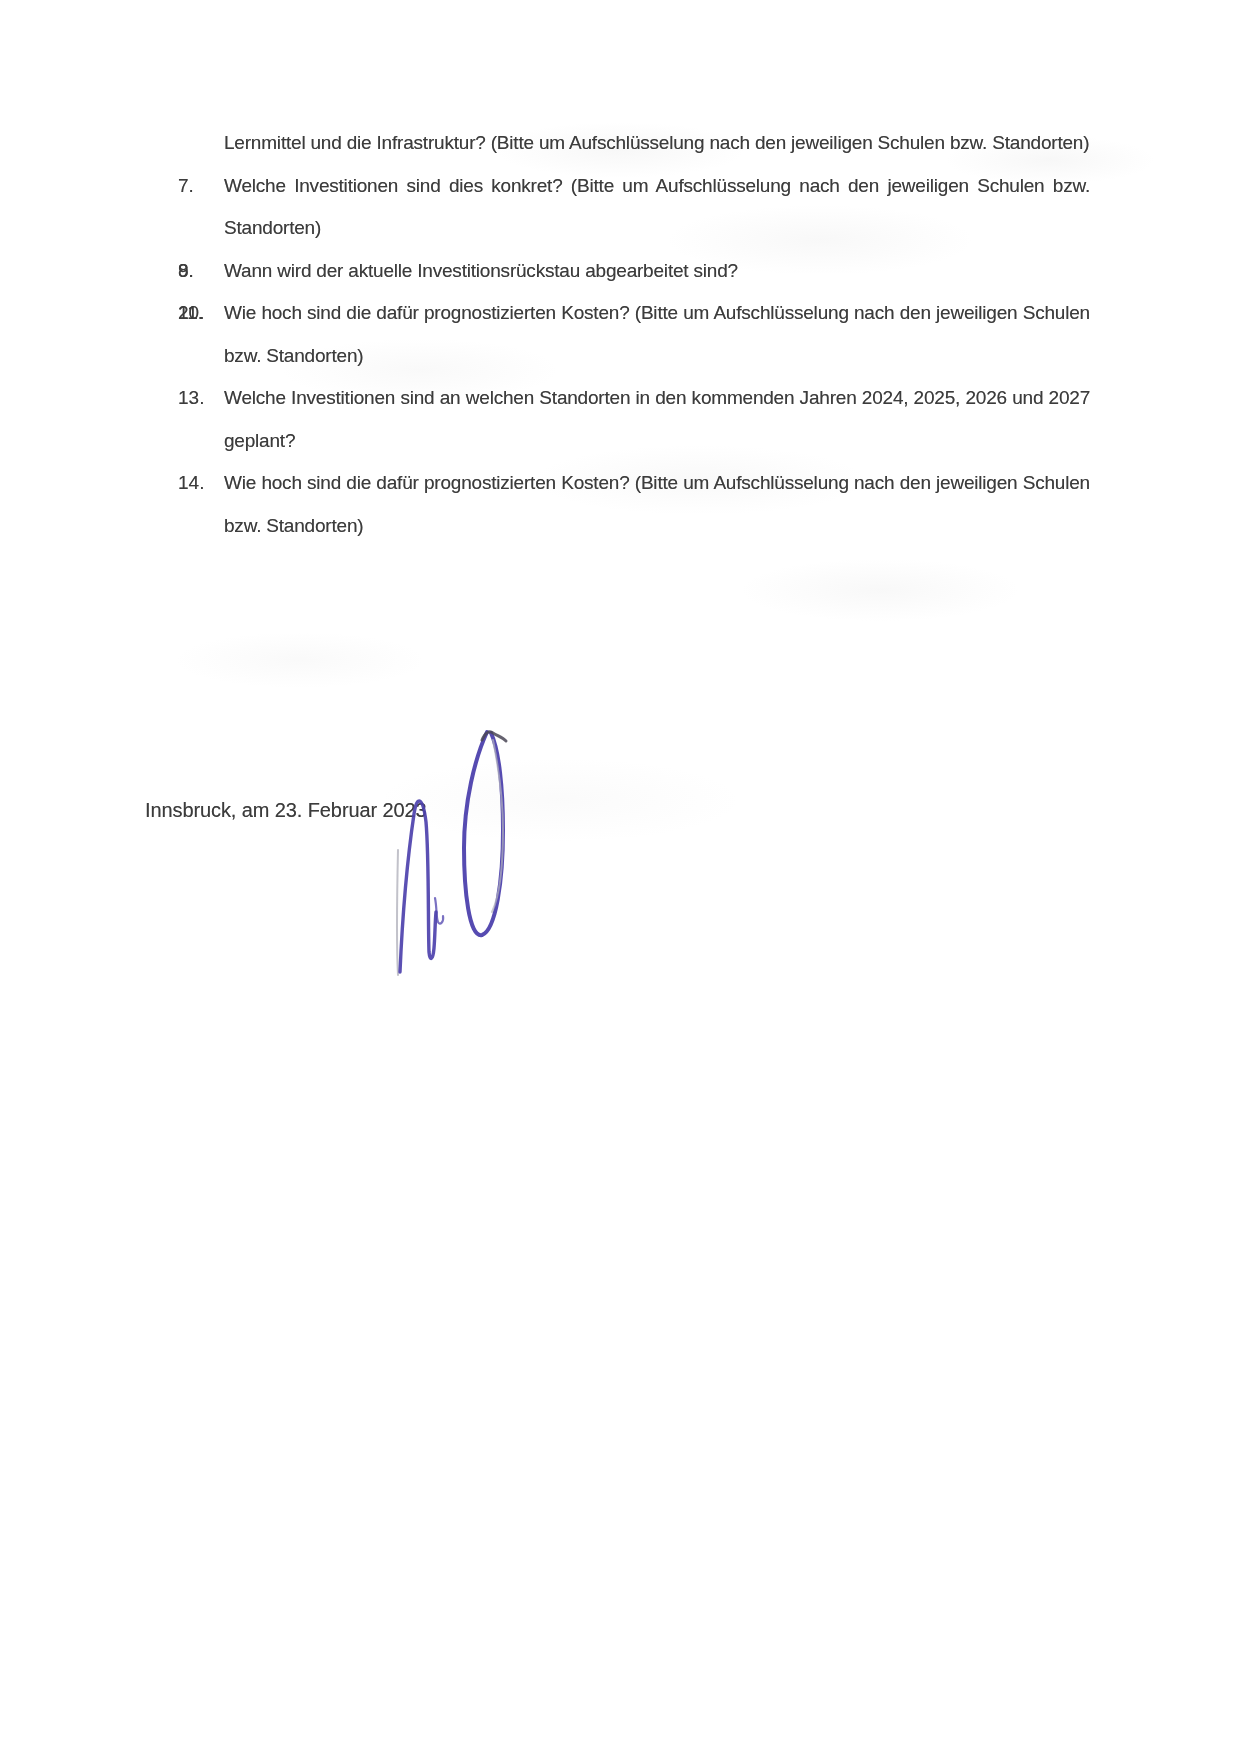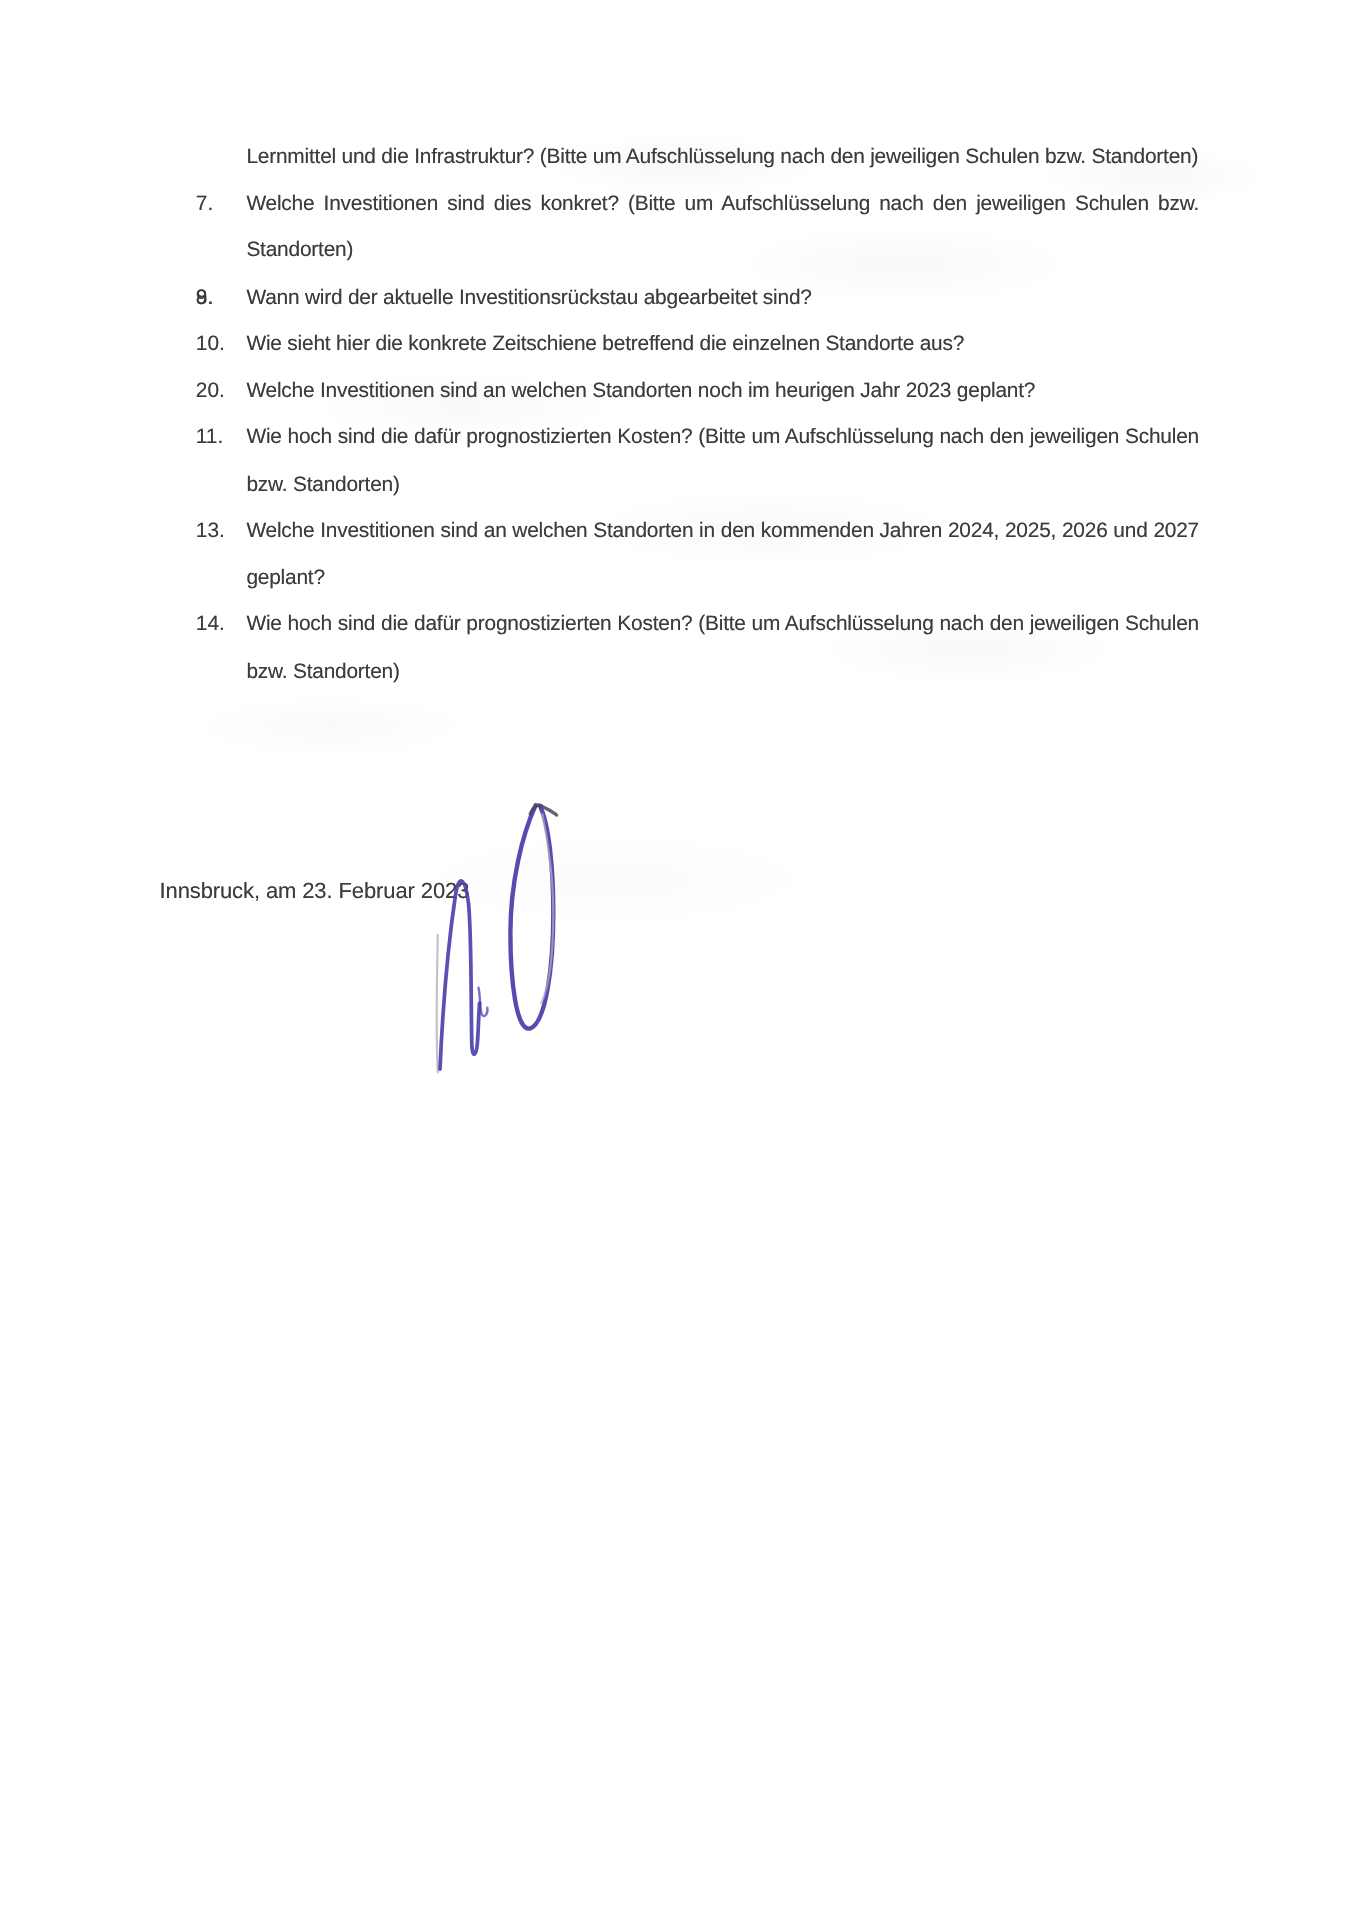--- a/index.html
+++ b/index.html
@@ -93,28 +93,23 @@
 
     <div class="li">
       <span class="num">8.</span>
     </div>
 
     <div class="li">
       <span class="num">9.</span>
       <span class="txt">Wann wird der aktuelle Investitionsrückstau abgearbeitet sind?</span>
     </div>
 
-    <div class="li">
-      <span class="num">10.</span>
-      <span class="txt">Wie sieht hier die konkrete Zeitschiene betreffend die einzelnen Standorte aus?</span>
-    </div>
 
     <div class="li">
       <span class="num">20.</span>
-      <span class="txt">Welche Investitionen sind an welchen Standorten noch im heurigen Jahr 2023 geplant?</span>
     </div>
 
     <div class="li">
       <span class="num">11.</span>
       <span class="txt">Wie hoch sind die dafür prognostizierten Kosten? (Bitte um Aufschlüsselung nach den jeweiligen Schulen bzw. Standorten)</span>
     </div>
 
     <div class="li">
       <span class="num">13.</span>
       <span class="txt">Welche Investitionen sind an welchen Standorten in den kommenden Jahren 2024, 2025, 2026 und 2027 geplant?</span>

